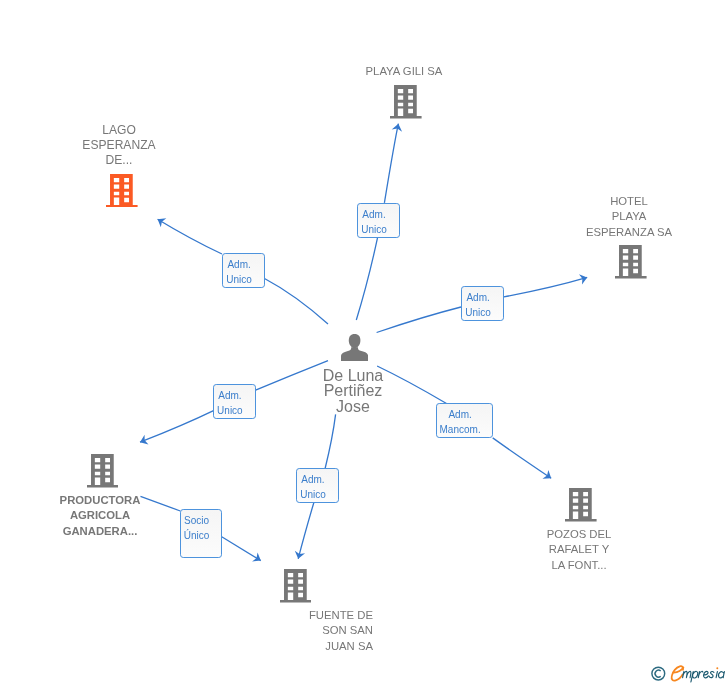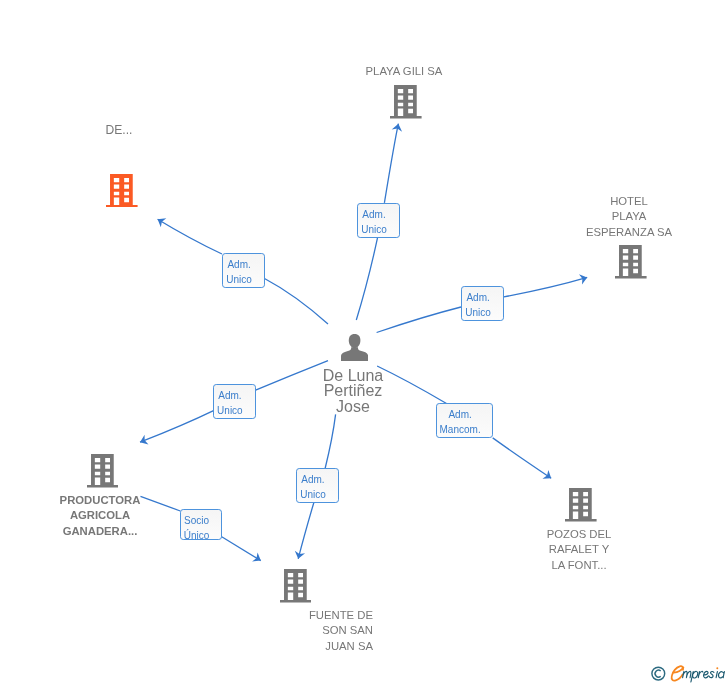--- a/index.html
+++ b/index.html
@@ -69,20 +69,22 @@
 <div class="node-label" style="left:324.0px;top:64.0px;width:160px;">
   <div>PLAYA GILI SA</div>
 </div>
 
 <div class="node" style="left:106.3px;top:173.8px;">
   <svg class="bld" width="31.6" height="33.6" viewBox="0 0 30.6 33.3" preserveAspectRatio="none">
       <use href="#bld" fill="#fb5a24" fill-rule="evenodd"></use>
     </svg>
 </div>
 <div class="node-label focus" style="left:39.0px;top:123.0px;width:160px;">
+  <div>LAGO</div>
+  <div>ESPERANZA</div>
   <div>DE...</div>
 </div>
 
 <div class="node" style="left:615.3px;top:245.0px;">
   <svg class="bld" width="31.6" height="33.6" viewBox="0 0 30.6 33.3" preserveAspectRatio="none">
       <use href="#bld" fill="#777777" fill-rule="evenodd"></use>
     </svg>
 </div>
 <div class="node-label" style="left:549.4px;top:193.8px;width:160px;">
   <div>HOTEL</div>
@@ -140,21 +142,21 @@
   <span>Unico</span>
 </div>
 <div class="edge-label" style="left:296.0px;top:468.3px;width:42.9px;height:34.6px;">
   <span>Adm.</span>
   <span>Unico</span>
 </div>
 <div class="edge-label" style="left:435.8px;top:403.0px;width:57.2px;height:34.8px;">
   <span>Adm.</span>
   <span>Mancom.</span>
 </div>
-<div class="edge-label" style="left:179.6px;top:509.0px;width:42.0px;height:31px;">
+<div class="edge-label" style="left:179.6px;top:509.0px;width:42.0px;height:49px;">
   <span>Socio</span>
   <span>Único</span>
 </div>
 
 <svg width="0" height="0" style="position:absolute" aria-hidden="true">
     <defs>
   <g id="bld">
     <path d="M3.9,0 H25.9 V30.8 H30.6 V33.3 H0 V30.8 H3.9 Z
              M7.6,4.0 H12.8 V8.1 H7.6 Z
              M17.6,4.0 H22.3 V8.1 H17.6 Z

